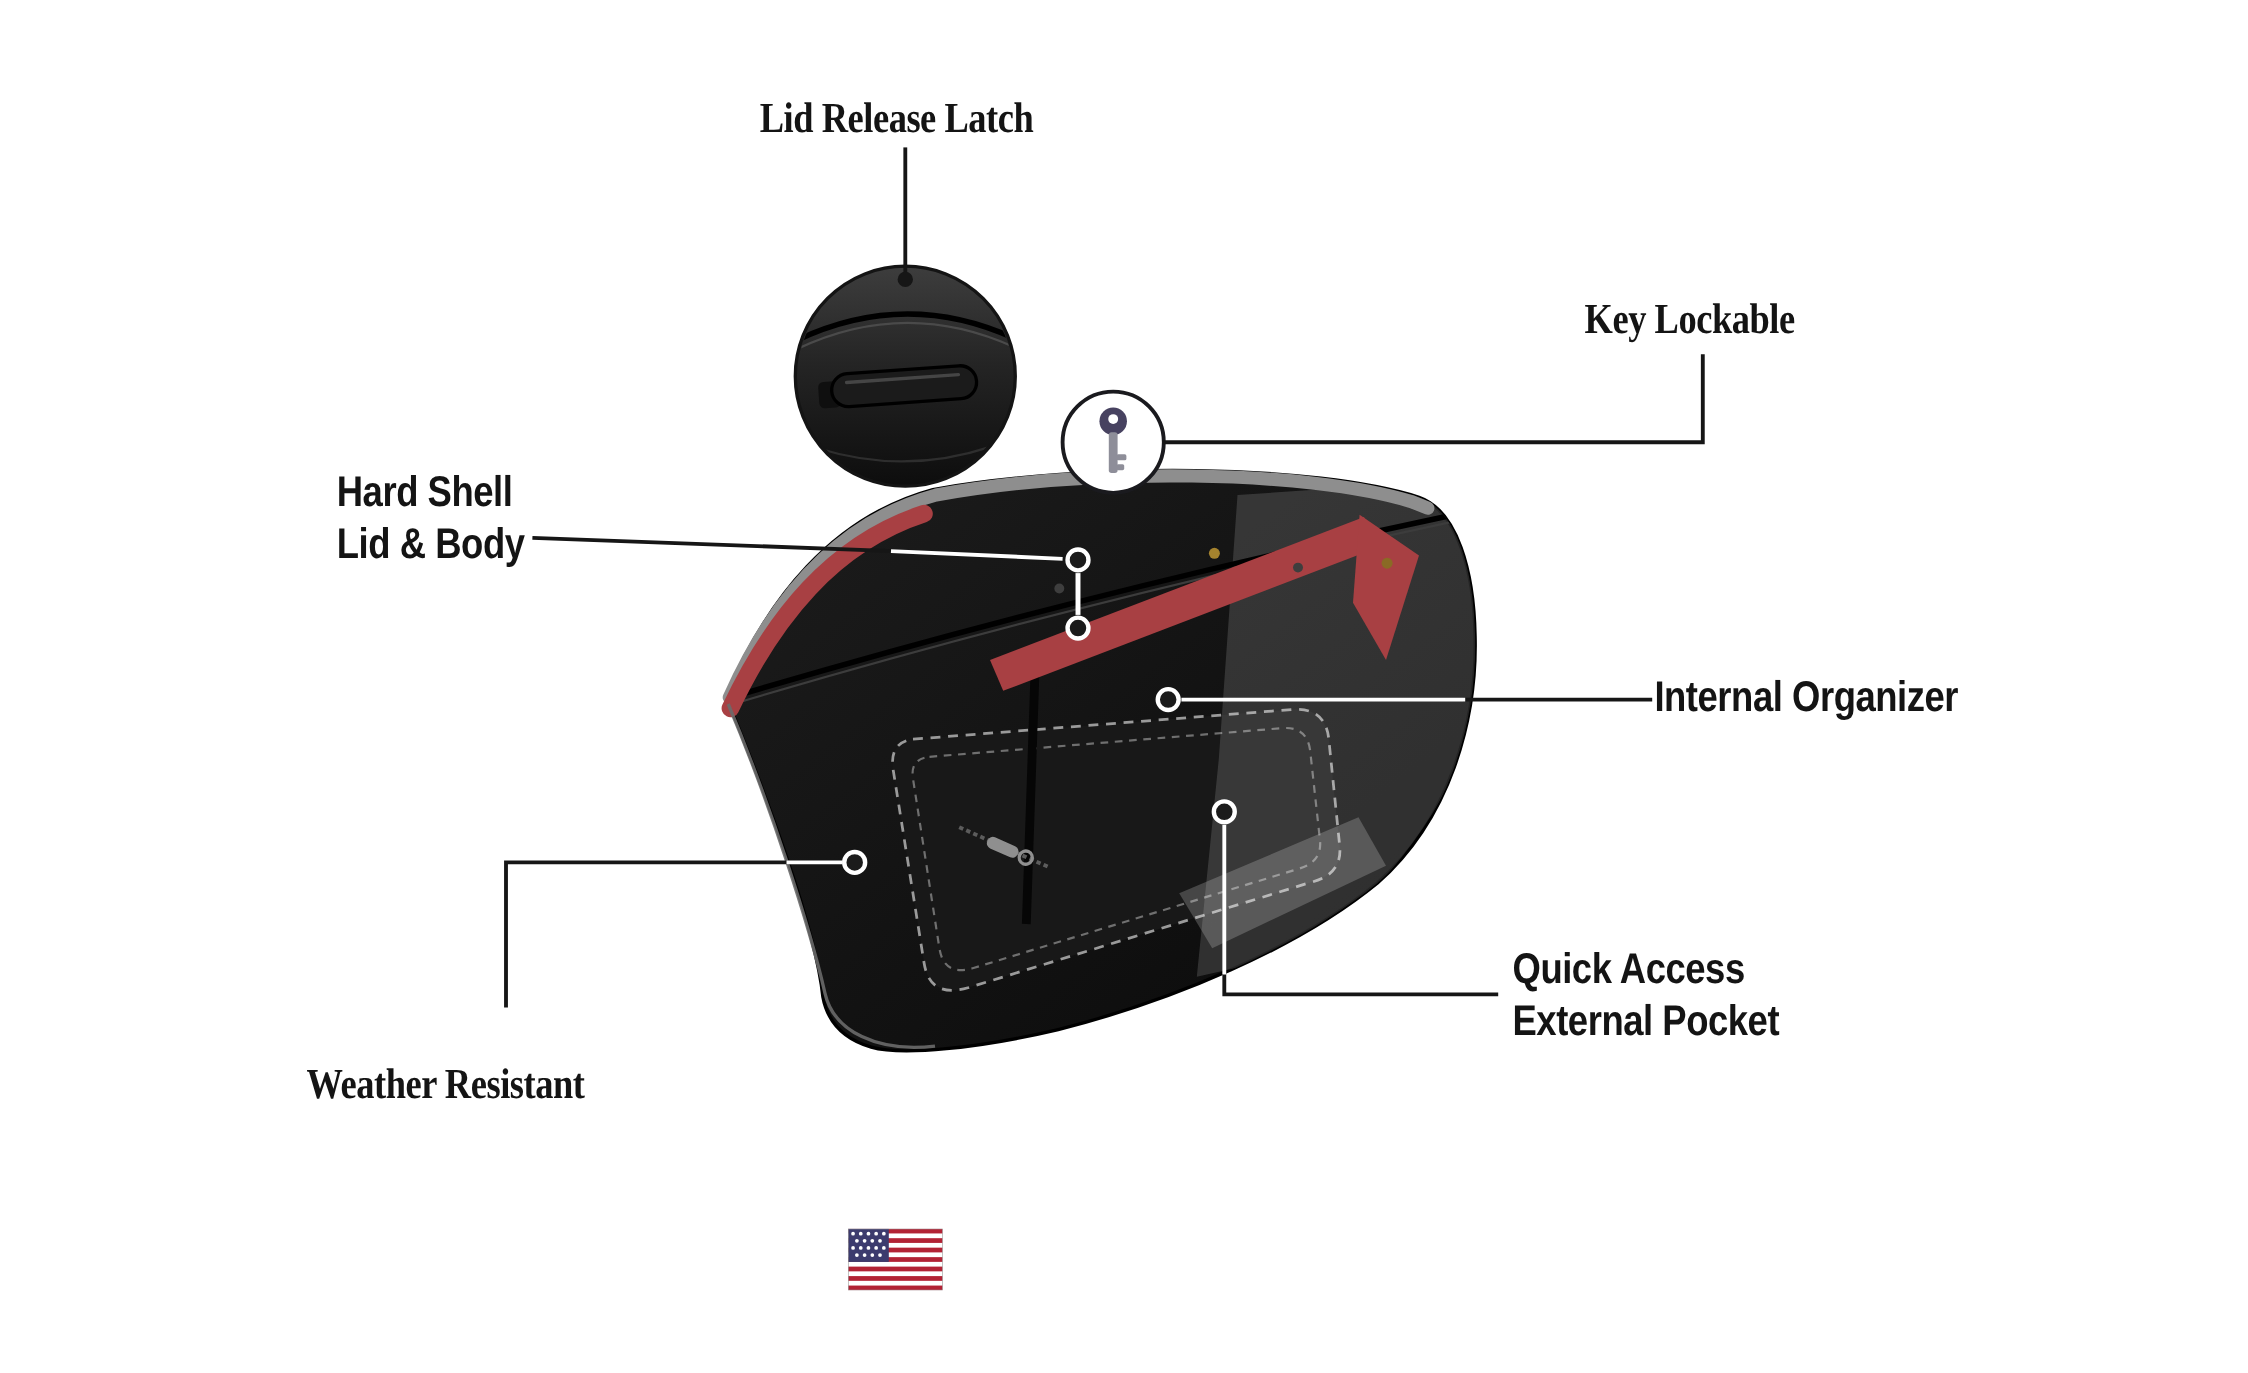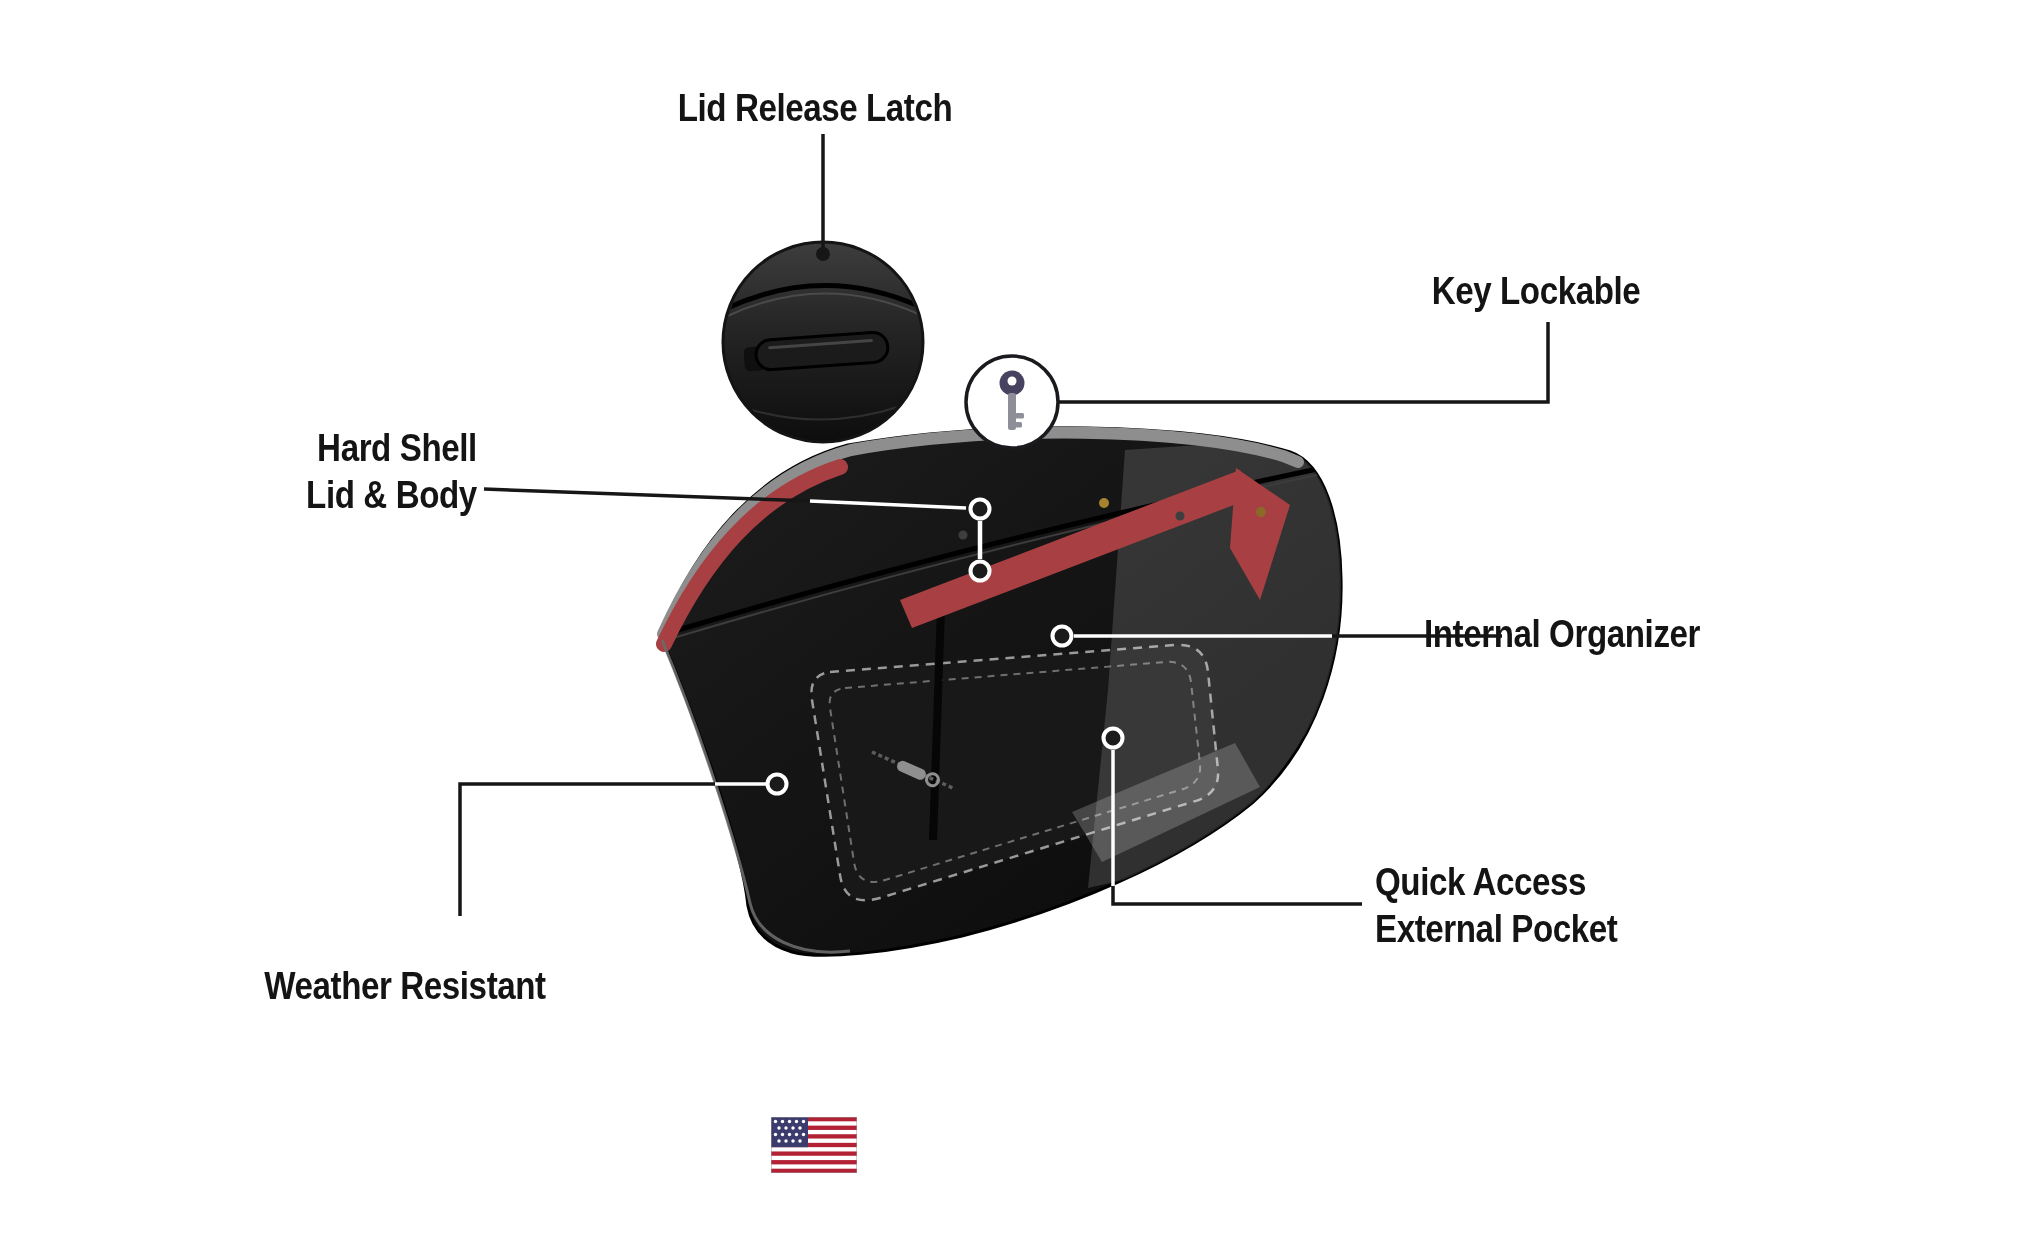--- a/index.html
+++ b/index.html
@@ -13,22 +13,22 @@
   .art{position:absolute;left:0;top:0;}
   .lbl{
     position:absolute;
     font-weight:700;
     font-size:39px;
     line-height:47px;
     color:#141414;
     white-space:nowrap;
     letter-spacing:-0.5px;
   }
-  .lbl.center{transform:translateX(-50%);text-align:right;}
-  .lbl.right{text-align:right;}
+  .lbl.center{transform:translateX(-50%);text-align:right;font-family:Liberation Serif, serif;}
+  .lbl.right{text-align:left;}
   .cnd{display:inline-block;transform:scaleX(0.85);}
   .lbl.center .cnd{transform-origin:50% 0;}
   .lbl.left  .cnd{transform-origin:0 0;}
   .lbl.right .cnd{transform-origin:100% 0;}
   .footer-lbl{font-size:41px;}
   .flag{position:absolute;left:771px;top:1117px;width:86px;height:56px;}
 </style>
 </head>
 <body>
 
@@ -154,21 +154,21 @@
     <span class="cnd">Key Lockable</span>
   </div>
 
   <div class="lbl right" style="right:1567px;top:424px">
     <span class="cnd">
       <span>Hard Shell</span><br>
       <span>Lid &amp; Body</span>
     </span>
   </div>
 
-  <div class="lbl left" style="left:1424px;top:610px">
+  <div class="lbl left" style="left:1504px;top:610px">
     <span class="cnd">Internal Organizer</span>
   </div>
 
   <div class="lbl center" style="left:405px;top:962px">
     <span class="cnd">Weather Resistant</span>
   </div>
 
   <div class="lbl left" style="left:1375px;top:858px">
     <span class="cnd">
       <span>Quick Access</span><br>

